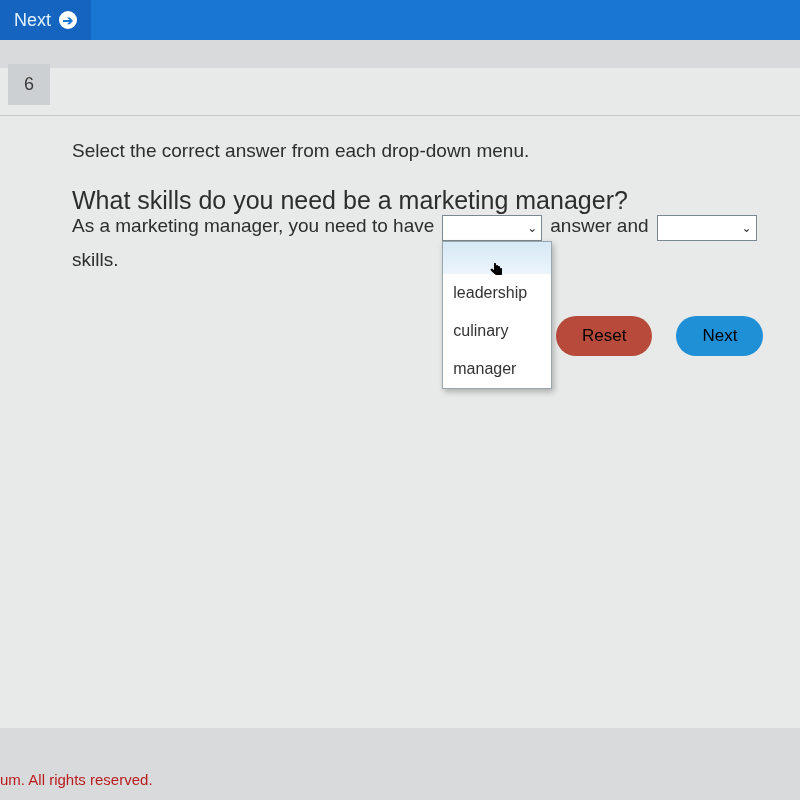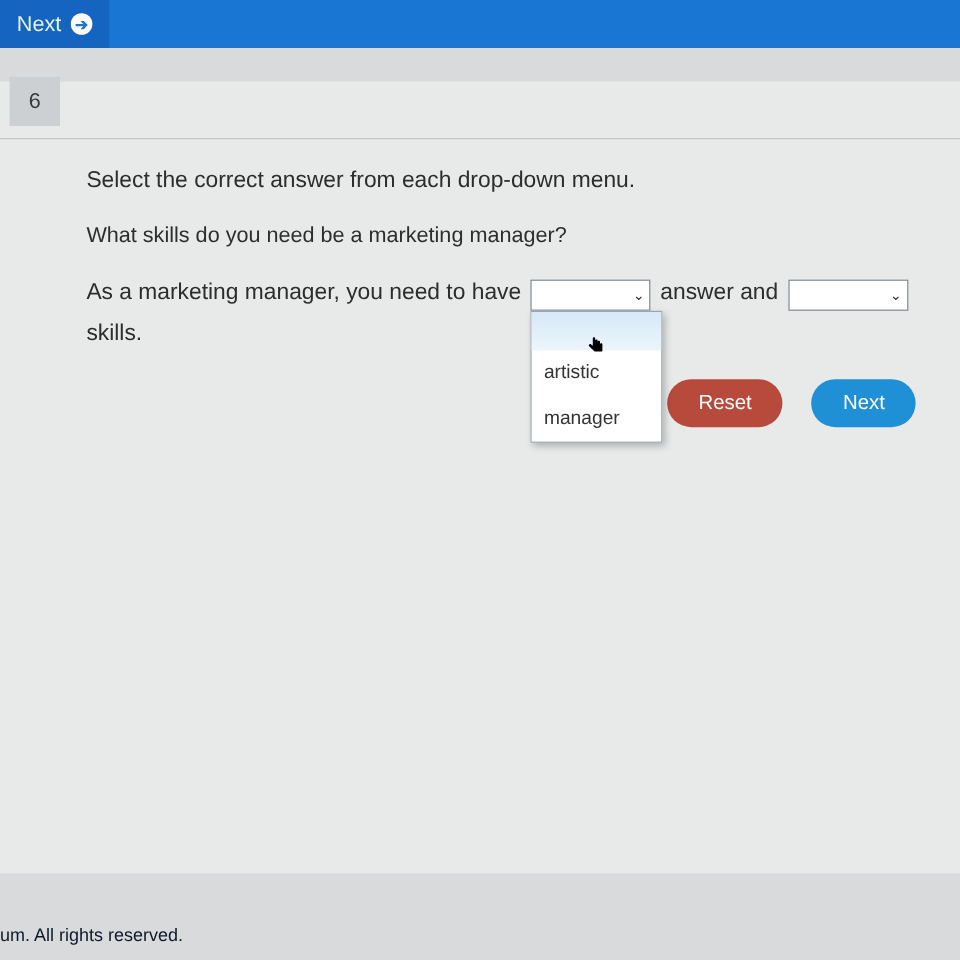--- a/index.html
+++ b/index.html
@@ -75,22 +75,21 @@
     }
     .question-block {
       padding: 24px 0 0 72px;
       color: #2d2d2d;
     }
     .instruction {
       font-size: 19px;
       margin-bottom: 24px;
     }
     .prompt {
-      font-size: 18px;
-      margin-bottom: 26px;
+      font-size: 25px;
     }
     .sentence {
       font-size: 19px;
       display: flex;
       align-items: flex-start;
       flex-wrap: wrap;
       gap: 8px;
     }
     .dd {
       border: 1px solid #7a8890;
@@ -147,35 +146,35 @@
       top: 248px;
       left: 556px;
       display: flex;
       gap: 24px;
     }
     .pill {
       border: none;
       border-radius: 22px;
       padding: 10px 26px;
       font-size: 17px;
-      color: #ffffff;
+      color: #000000;
       cursor: pointer;
     }
     .pill.reset {
       background: #b84a3c;
     }
     .pill.next {
       background: #1f8fd6;
     }
     .footer {
       position: absolute;
       bottom: 12px;
       left: 0;
       font-size: 15px;
-      color: #0f172a;
+      color: #b91c1c;
     }
   </style>
 </head>
 <body>
 
 <div class="top-bar">
   <div class="next-btn">
     <span>Next</span>
     <span class="circle-arrow">➔</span>
   </div>
@@ -196,21 +195,22 @@
           <span class="chev">⌄</span>
         </span>
         <div class="dd-list">
           <div class="opt blank">
             <span class="cursor-hand">
               <svg width="16" height="18" viewBox="0 0 16 18">
                   <path fill="#000" d="M6 1c-.6 0-1 .4-1 1v6.2L3.6 7c-.5-.5-1.3-.4-1.7.1-.4.5-.3 1.3.2 1.7l4 3.7c.3.3.7.5 1.1.5H12c.6 0 1-.4 1-1V7c0-.6-.4-1-1-1s-1 .4-1 1V5c0-.6-.4-1-1-1s-1 .4-1 1V4c0-.6-.4-1-1-1s-1 .4-1 1V2c0-.6-.4-1-1-1z"></path>
                 </svg>
             </span>
           </div>
-          <div class="opt">artistic</div>
+          <div class="opt">leadership</div>
+          <div class="opt">culinary</div>
           <div class="opt">manager</div>
         </div>
       </span>
 
       <span>answer and</span>
 
       <span class="dd">
         <span class="chev">⌄</span>
       </span>
 

